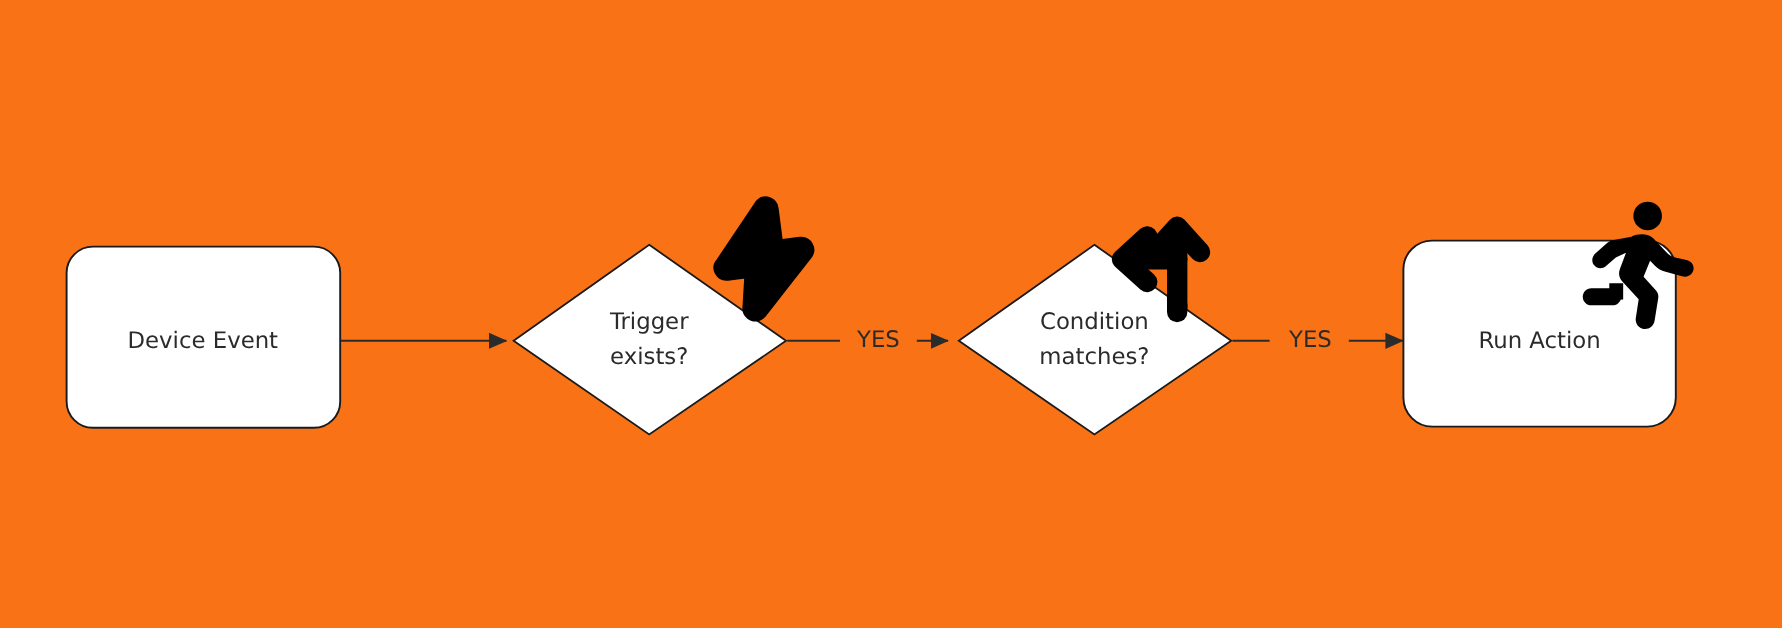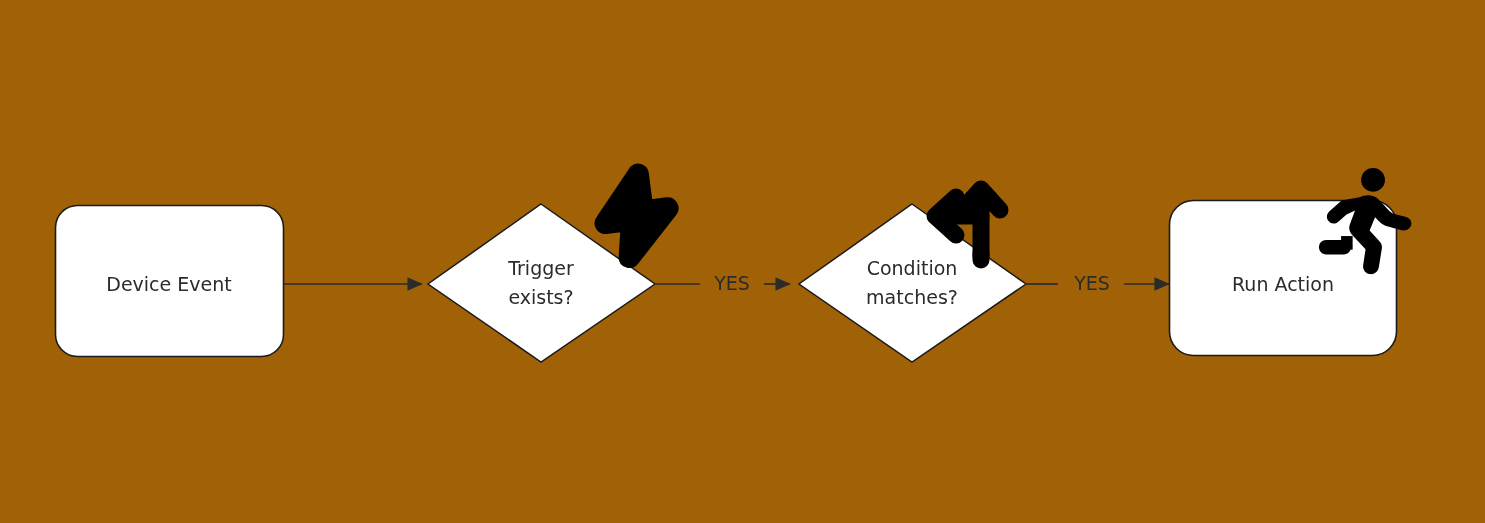--- a/index.html
+++ b/index.html
@@ -8,21 +8,21 @@
     padding: 0;
     background: #ffffff;
   }
   body {
     font-family: "DejaVu Sans", "Liberation Sans", sans-serif;
   }
   #canvas {
     position: relative;
     width: 1485px;
     height: 523px;
-    background: #a16207;
+    background: #f97316;
     overflow: hidden;
   }
   #flow-svg {
     position: absolute;
     left: 0;
     top: 0;
     width: 1485px;
     height: 523px;
     display: block;
   }

